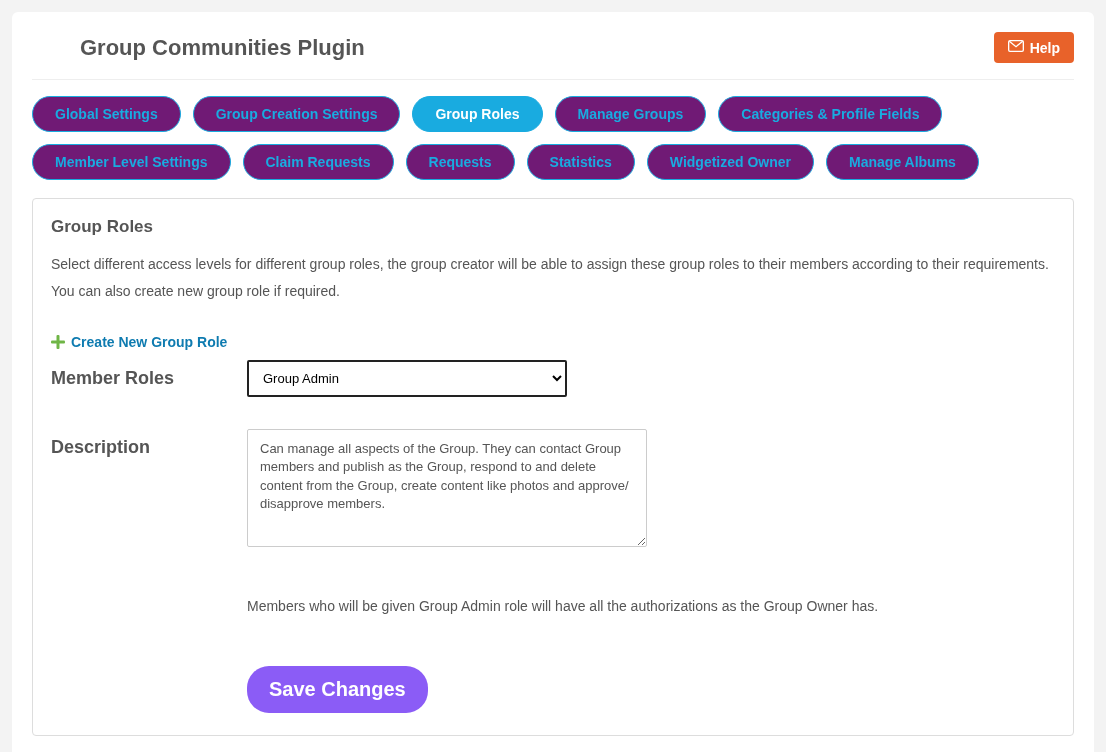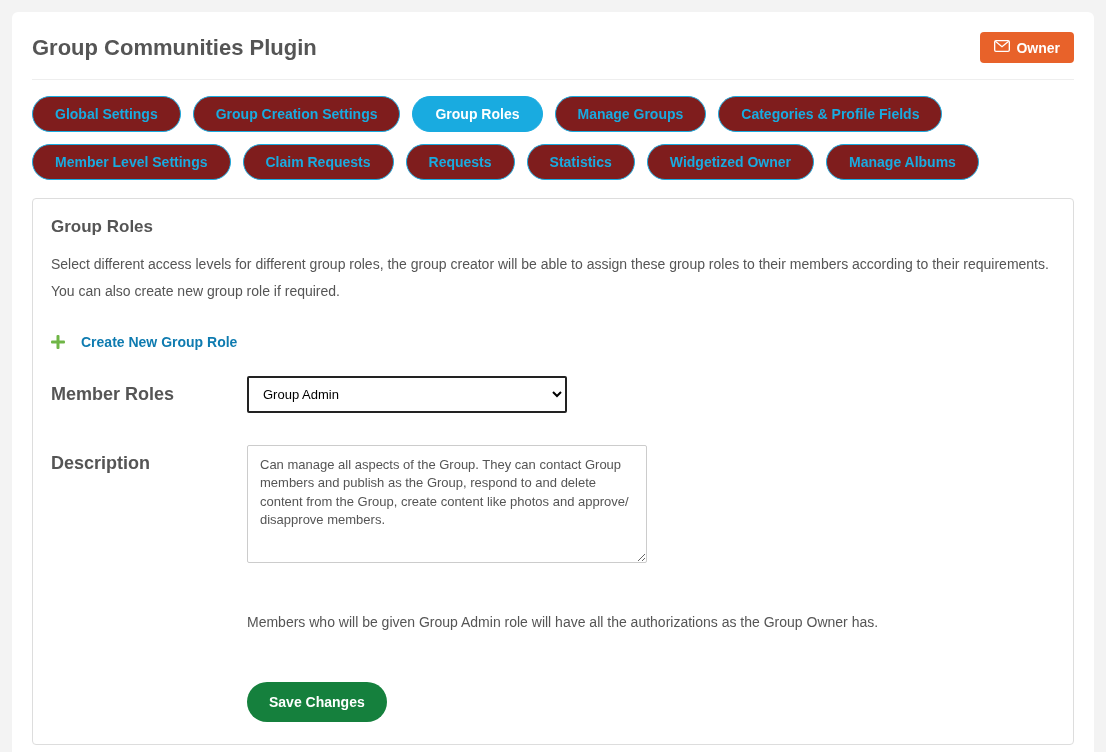--- a/index.html
+++ b/index.html
@@ -20,20 +20,21 @@
       justify-content: space-between;
       align-items: center;
       padding-bottom: 16px;
       border-bottom: 1px solid #eee;
       margin-bottom: 16px;
     }
     .page-title {
       font-size: 22px;
       font-weight: 700;
       color: #555;
+      margin-left: 48px;
     }
     .help-btn {
       background: #e8622a;
       color: #fff;
       border: none;
       padding: 7px 14px;
       border-radius: 4px;
       font-weight: 700;
       font-size: 14px;
       cursor: pointer;
@@ -44,21 +45,21 @@
     .help-btn svg { width: 16px; height: 14px; }
     .pill-row {
       display: flex;
       flex-wrap: wrap;
       gap: 12px;
       margin-bottom: 18px;
     }
     .pill {
       border: 1px solid #19abe0;
       color: #19abe0;
-      background: #7f1d1d;
+      background: #701a75;
       padding: 9px 22px;
       border-radius: 20px;
       font-size: 14px;
       font-weight: 700;
       cursor: pointer;
       white-space: nowrap;
     }
     .pill.active {
       background: #19abe0;
       color: #fff;
@@ -76,26 +77,26 @@
     }
     .panel-desc {
       font-size: 14px;
       color: #555;
       line-height: 1.9;
       margin-bottom: 30px;
     }
     .create-link {
       display: flex;
       align-items: center;
-      gap: 16px;
+      gap: 6px;
       color: #0e7bb0;
       font-weight: 700;
       font-size: 14px;
       cursor: pointer;
-      margin-bottom: 26px;
+      margin-bottom: 10px;
     }
     .plus-icon {
       width: 14px; height: 14px;
       display: inline-flex; align-items: center; justify-content: center;
     }
     .plus-icon svg { width: 14px; height: 14px; }
     .form-row {
       display: flex;
       align-items: flex-start;
       margin-bottom: 32px;
@@ -131,45 +132,45 @@
       line-height: 1.4;
     }
     .note-text {
       font-size: 14px;
       color: #555;
       margin-top: 44px;
       margin-bottom: 48px;
       line-height: 1.6;
     }
     .save-btn {
-      background: #15803d;
+      background: #8b5cf6;
       color: #fff;
       border: none;
       padding: 12px 22px;
       border-radius: 22px;
       font-weight: 700;
-      font-size: 14px;
+      font-size: 20px;
       cursor: pointer;
     }
   </style>
 </head>
 <body>
 
 <div class="card">
 
   <div class="header-row">
     <h1 class="page-title">Group Communities Plugin</h1>
     <button class="help-btn">
       <span>
         <svg viewBox="0 0 24 18" fill="none" stroke="white" stroke-width="2">
           <rect x="1" y="1" width="22" height="16" rx="2"></rect>
           <path d="M2 2 L12 10 L22 2"></path>
         </svg>
       </span>
-      <span>Owner</span>
+      <span>Help</span>
     </button>
   </div>
 
   <div class="pill-row">
     <button class="pill">Global Settings</button>
     <button class="pill">Group Creation Settings</button>
     <button class="pill active">Group Roles</button>
     <button class="pill">Manage Groups</button>
     <button class="pill">Categories &amp; Profile Fields</button>
     <button class="pill">Member Level Settings</button>

